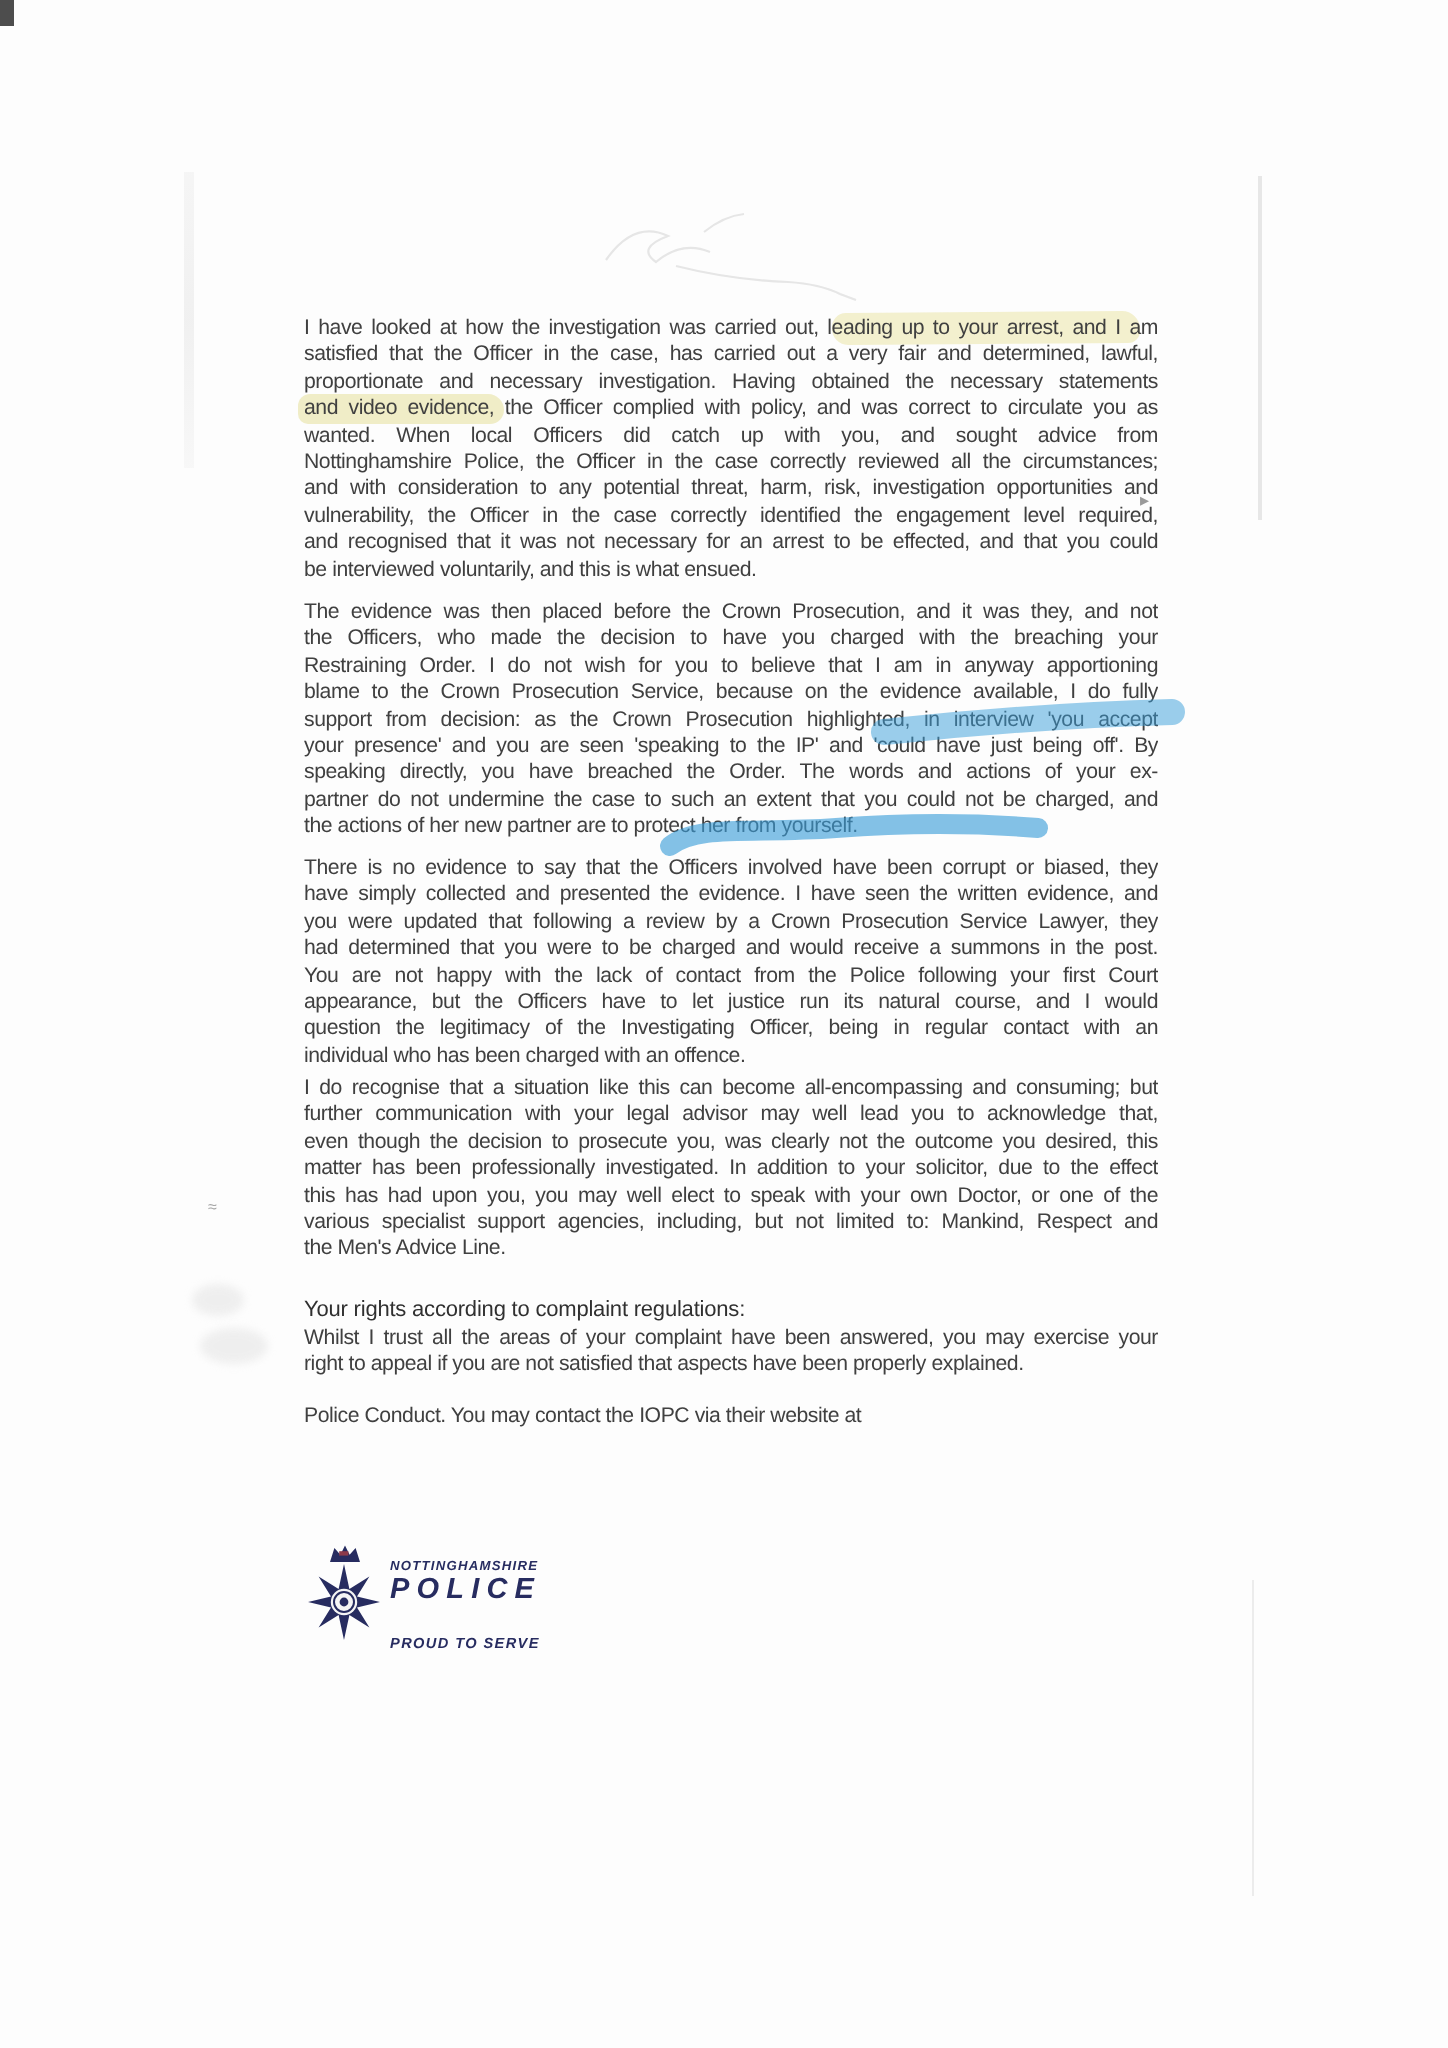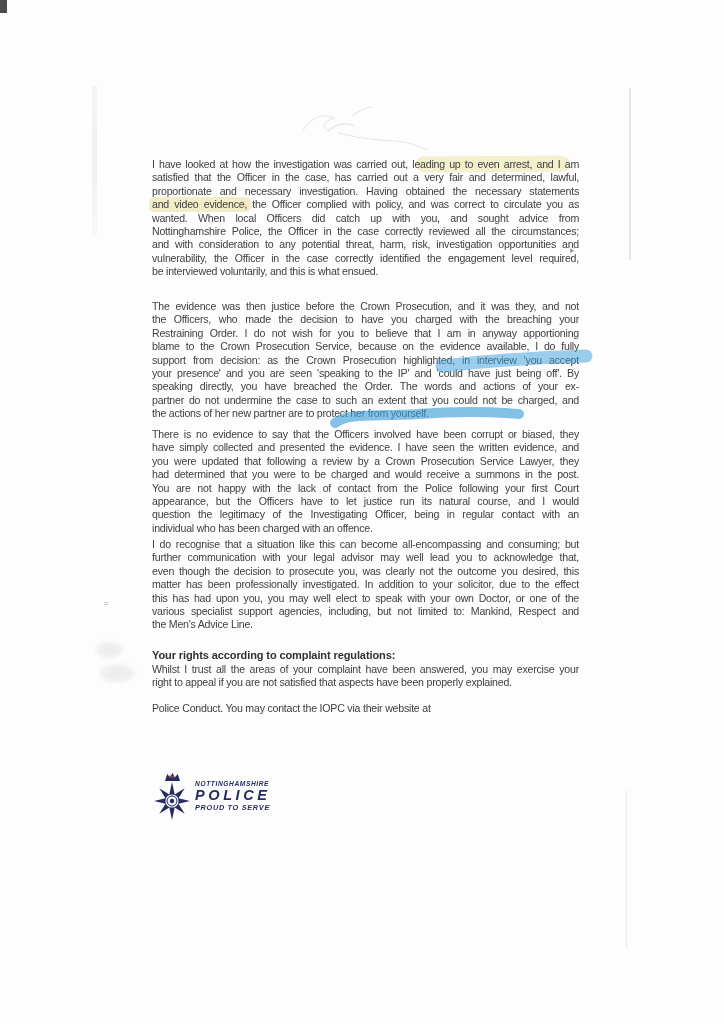--- a/index.html
+++ b/index.html
@@ -11,21 +11,21 @@
   .para{position:absolute;left:152px;width:427px;color:#404040;}
   .line{
     font-size:10.6px;line-height:13.4px;height:13.4px;overflow:hidden;
     letter-spacing:-0.22px;white-space:nowrap;color:#404040;
   }
   .line.just{white-space:normal;text-align:justify;text-align-last:justify;}
   .p1{top:158px}.p2{top:300px}.p3{top:428px}.p4{top:538px}
   .p5{top:663px}.p6{top:702px}
   .heading{
     position:absolute;left:152px;top:649px;width:427px;
-    font-size:11px;font-weight:bold;color:#303030;letter-spacing:-0.1px;
+    font-size:11px;font-weight:normal;color:#303030;letter-spacing:-0.1px;
   }
   
   .hl{position:absolute;pointer-events:none;}
   .hl-y1{left:416px;top:156px;width:154px;height:16px;
     background:rgba(230,224,148,0.45);border-radius:7px 9px 6px 8px;
     transform:rotate(-0.4deg);}
   .hl-y2{left:149px;top:197px;width:103px;height:15px;
     background:rgba(228,222,146,0.5);border-radius:6px 8px 7px 5px;}
   .overlay{position:absolute;left:0;top:0;pointer-events:none;}
   
@@ -40,52 +40,53 @@
   .sm2{left:100px;top:664px;width:34px;height:18px;}
   .tickmark{position:absolute;color:#9a9a9a;font-size:9px;}
   .t1{left:570px;top:245px;}
   .t2{left:104px;top:599px;font-size:8px;color:#a8a8a8;}
   
   .logo{position:absolute;left:151px;top:767px;width:120px;height:58px;}
   .badge{position:absolute;left:0;top:0;}
   .logo-text{position:absolute;left:44px;top:13px;width:75px;color:#272c60;font-style:italic;}
   .org-small{font-size:6.6px;font-weight:bold;letter-spacing:0.62px;white-space:nowrap;}
   .org-large{font-size:14.5px;font-weight:bold;letter-spacing:3.6px;margin-top:0px;white-space:nowrap;}
-  .tagline{font-size:7.3px;font-weight:bold;letter-spacing:0.7px;margin-top:0;white-space:nowrap;}
+  .tagline{font-size:7.3px;font-weight:bold;letter-spacing:0.7px;margin-top:14px;white-space:nowrap;}
 </style>
 </head>
 <body>
 
 <div class="page">
 
   <div class="corner"></div>
   <div class="streak s1"></div>
   <div class="streak s2"></div>
   <div class="streak s3"></div>
   <div class="smudge sm1"></div>
   <div class="smudge sm2"></div>
   <div class="tickmark t1">▸</div>
   <div class="tickmark t2">≈</div>
 
   <div class="hl hl-y1"></div>
   <div class="hl hl-y2"></div>
 
   <div class="para p1">
-      <div class="line just">I have looked at how the investigation was carried out, leading up to even arrest, and I am</div>
+      <div class="line just">I have looked at how the investigation was carried out, leading up to your arrest, and I am</div>
       <div class="line just">satisfied that the Officer in the case, has carried out a very fair and determined, lawful,</div>
       <div class="line just">proportionate and necessary investigation. Having obtained the necessary statements</div>
       <div class="line just">and video evidence, the Officer complied with policy, and was correct to circulate you as</div>
       <div class="line just">wanted. When local Officers did catch up with you, and sought advice from</div>
       <div class="line just">Nottinghamshire Police, the Officer in the case correctly reviewed all the circumstances;</div>
       <div class="line just">and with consideration to any potential threat, harm, risk, investigation opportunities and</div>
       <div class="line just">vulnerability, the Officer in the case correctly identified the engagement level required,</div>
+      <div class="line just">and recognised that it was not necessary for an arrest to be effected, and that you could</div>
       <div class="line">be interviewed voluntarily, and this is what ensued.</div>
     </div>
   <div class="para p2">
-      <div class="line just">The evidence was then justice before the Crown Prosecution, and it was they, and not</div>
+      <div class="line just">The evidence was then placed before the Crown Prosecution, and it was they, and not</div>
       <div class="line just">the Officers, who made the decision to have you charged with the breaching your</div>
       <div class="line just">Restraining Order. I do not wish for you to believe that I am in anyway apportioning</div>
       <div class="line just">blame to the Crown Prosecution Service, because on the evidence available, I do fully</div>
       <div class="line just">support from decision: as the Crown Prosecution highlighted, in interview 'you accept</div>
       <div class="line just">your presence' and you are seen 'speaking to the IP' and 'could have just being off'. By</div>
       <div class="line just">speaking directly, you have breached the Order. The words and actions of your ex-</div>
       <div class="line just">partner do not undermine the case to such an extent that you could not be charged, and</div>
       <div class="line">the actions of her new partner are to protect her from yourself.</div>
     </div>
   <div class="para p3">

